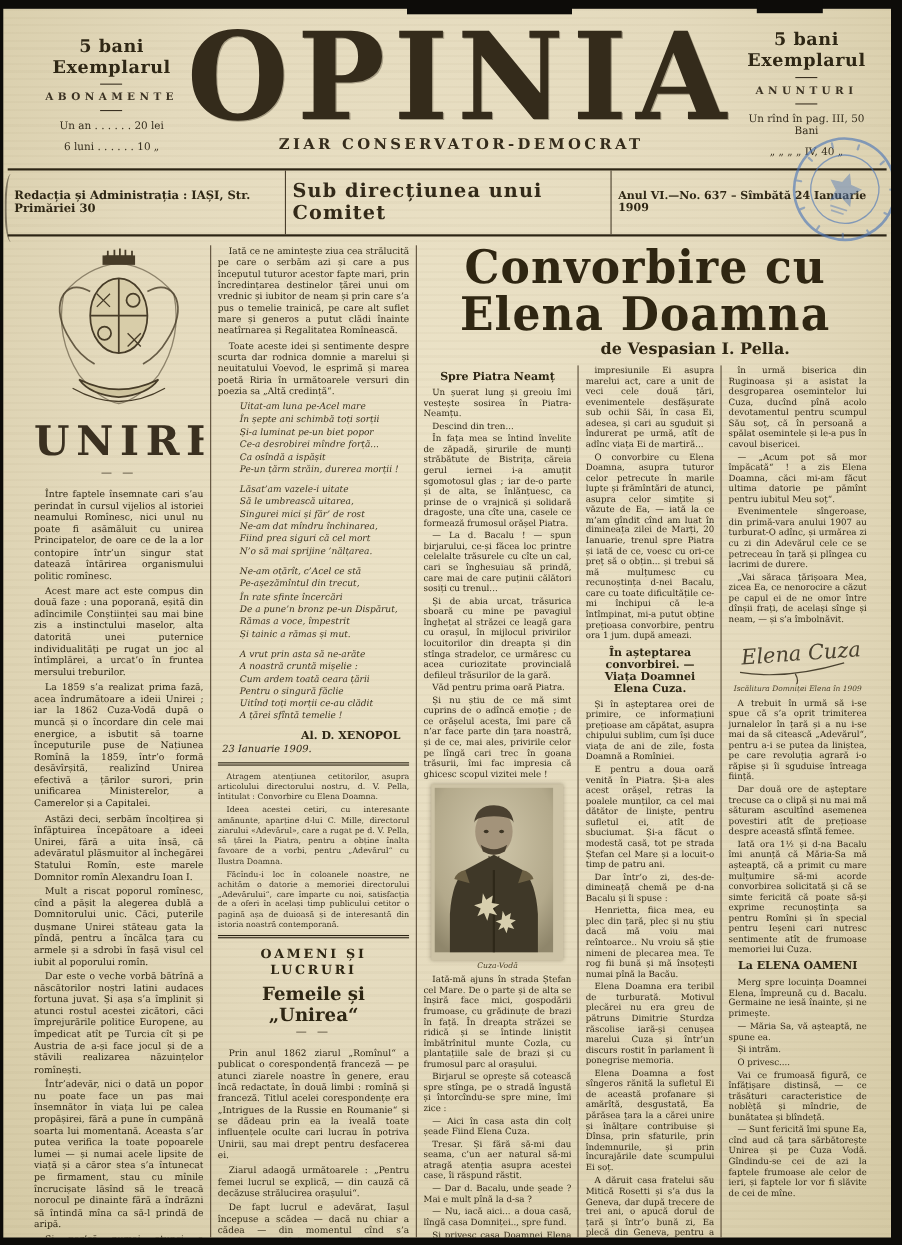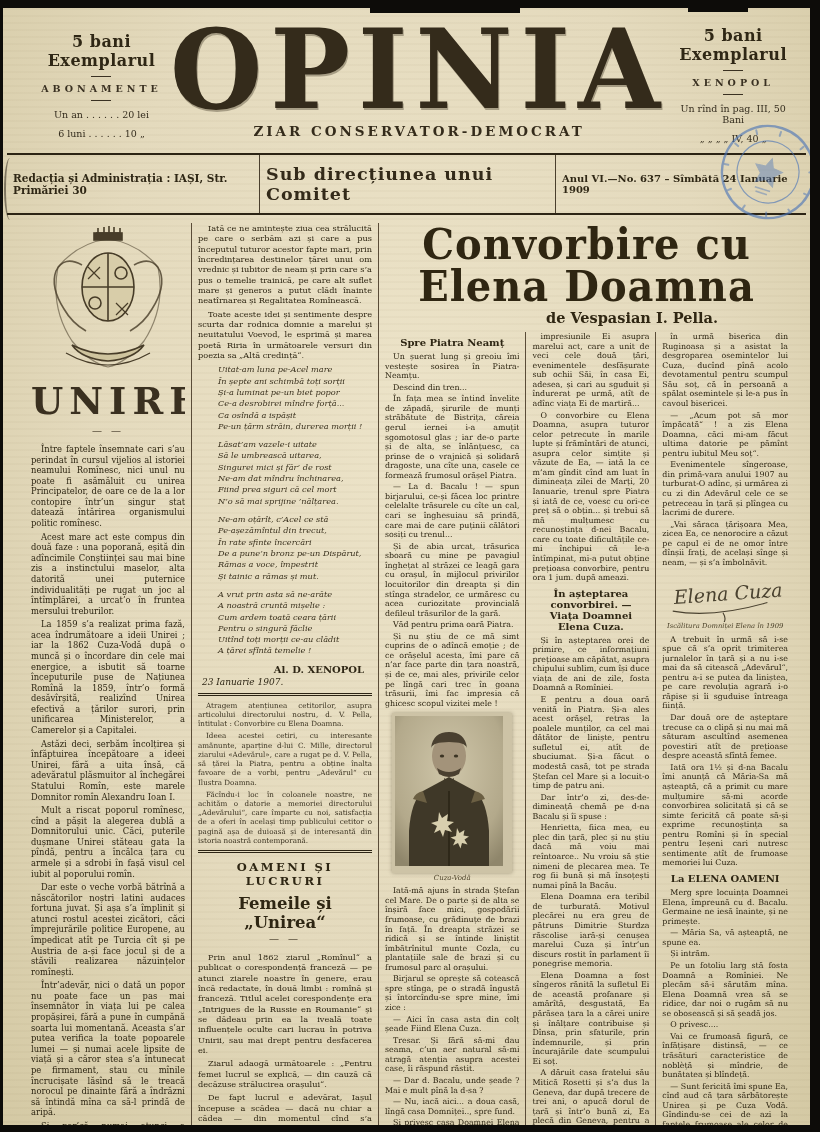--- a/index.html
+++ b/index.html
@@ -111,21 +111,21 @@
           <div class="mh-line">6 luni . . . . . .  10 „</div>
         </div>
     </div>
     <div class="mh-center">
       <div class="mh-title">OPINIA</div>
       <div class="mh-subtitle">ZIAR CONSERVATOR-DEMOCRAT</div>
     </div>
     <div class="mh-side right">
       <div class="price">5 bani Exemplarul</div>
       <div class="mh-div"></div>
-      <div class="mh-label">XENOPOL</div>
+      <div class="mh-label">ANUNTURI</div>
       <div class="mh-div"></div>
       <div>
 
       <div class="mh-line">Un rînd în pag. III, 50 Bani</div>
           <div class="mh-line">„  „  „  „  IV, 40  „</div>
         </div>
     </div>
   </div>
 
   <div class="infobar">
@@ -197,21 +197,21 @@
 Rămas a voce, împestrit
 Și tainic a rămas și mut.</div>
           <div class="stanza">A vrut prin asta să ne-arăte
 A noastră cruntă mișelie :
 Cum ardem toată ceara țării
 Pentru o singură făclie
 Uitînd toți morții ce-au clădit
 A țărei sfîntă temelie !</div>
         </div>
       <div class="sig-line">Al. D. XENOPOL</div>
-      <div class="sig-date">23 Ianuarie 1907.</div>
+      <div class="sig-date">23 Ianuarie 1909.</div>
       <div class="rule-thick"></div>
       <div class="notice">
 
       <p>Atragem atențiunea cetitorilor, asupra articolului directorului nostru, d. V. Pella, întitulat : Convorbire cu Elena Doamna.</p>
           <p>Ideea acestei cetiri, cu interesante amănunte, aparține d-lui C. Mille, directorul ziarului «Adevărul», care a rugat pe d. V. Pella, să țărei la Piatra, pentru a obține înalta favoare de a vorbi, pentru „Adevărul“ cu Ilustra Doamna.</p>
           <p>Făcîndu-i loc în coloanele noastre, ne achităm o datorie a memoriei directorului „Adevărului“, care împarte cu noi, satisfacția de a oferi în același timp publicului cetitor o pagină așa de duioasă și de interesantă din istoria noastră contemporană.</p>
         </div>
       <div class="rule-thick"></div>
       <div class="section-head">OAMENI ȘI LUCRURI</div>
       <div class="article-title">Femeile și „Unirea“</div>
@@ -325,21 +325,20 @@
           <p>A trebuit în urmă să i-se spue că s’a oprit trimiterea jurnalelor în țară și a nu i-se mai da să citească „Adevărul“, pentru a-i se putea da liniștea, pe care revoluția agrară i-o răpise și îi sguduise întreaga ființă.</p>
               <p>Dar două ore de așteptare trecuse ca o clipă și nu mai mă săturam ascultînd asemenea povestiri atît de prețioase despre această sfîntă femee.</p>
               <p>Iată ora 1½ și d-na Bacalu îmi anunță că Măria-Sa mă așteaptă, că a primit cu mare mulțumire să-mi acorde convorbirea solicitată și că se simte fericită că poate să-și exprime recunoștința sa pentru Romîni și în special pentru Ieșeni cari nutresc sentimente atît de frumoase memoriei lui Cuza.</p>
             </div>
           <div class="sub-head">La ELENA OAMENI</div>
           <div class="bodytext">
 
           <p>Merg spre locuința Doamnei Elena, împreună cu d. Bacalu. Germaine ne iesă înainte, și ne primește.</p>
               <p>— Măria Sa, vă așteaptă, ne spune ea.</p>
               <p>Și intrăm.</p>
-              <p>Pe un fotoliu larg stă fosta Doamnă a Romîniei. Ne plecăm să-i sărutăm mîna. Elena Doamnă vrea să se ridice, dar noi o rugăm să nu se obosească și să șeadă jos.</p>
               <p>O privesc....</p>
               <p>Vai ce frumoasă figură, ce înfățișare distinsă, — ce trăsături caracteristice de noblèță și mîndrie, de bunătatea și blîndeță.</p>
               <p>— Sunt fericită îmi spune Ea, cînd aud că țara sărbătorește Unirea și pe Cuza Vodă. Gîndindu-se cei de azi la faptele frumoase ale celor de ieri, și faptele lor vor fi slăvite de cei de mîne.</p>
             </div>
         </div>
 
       </div>
     </div>
   </div>
 

